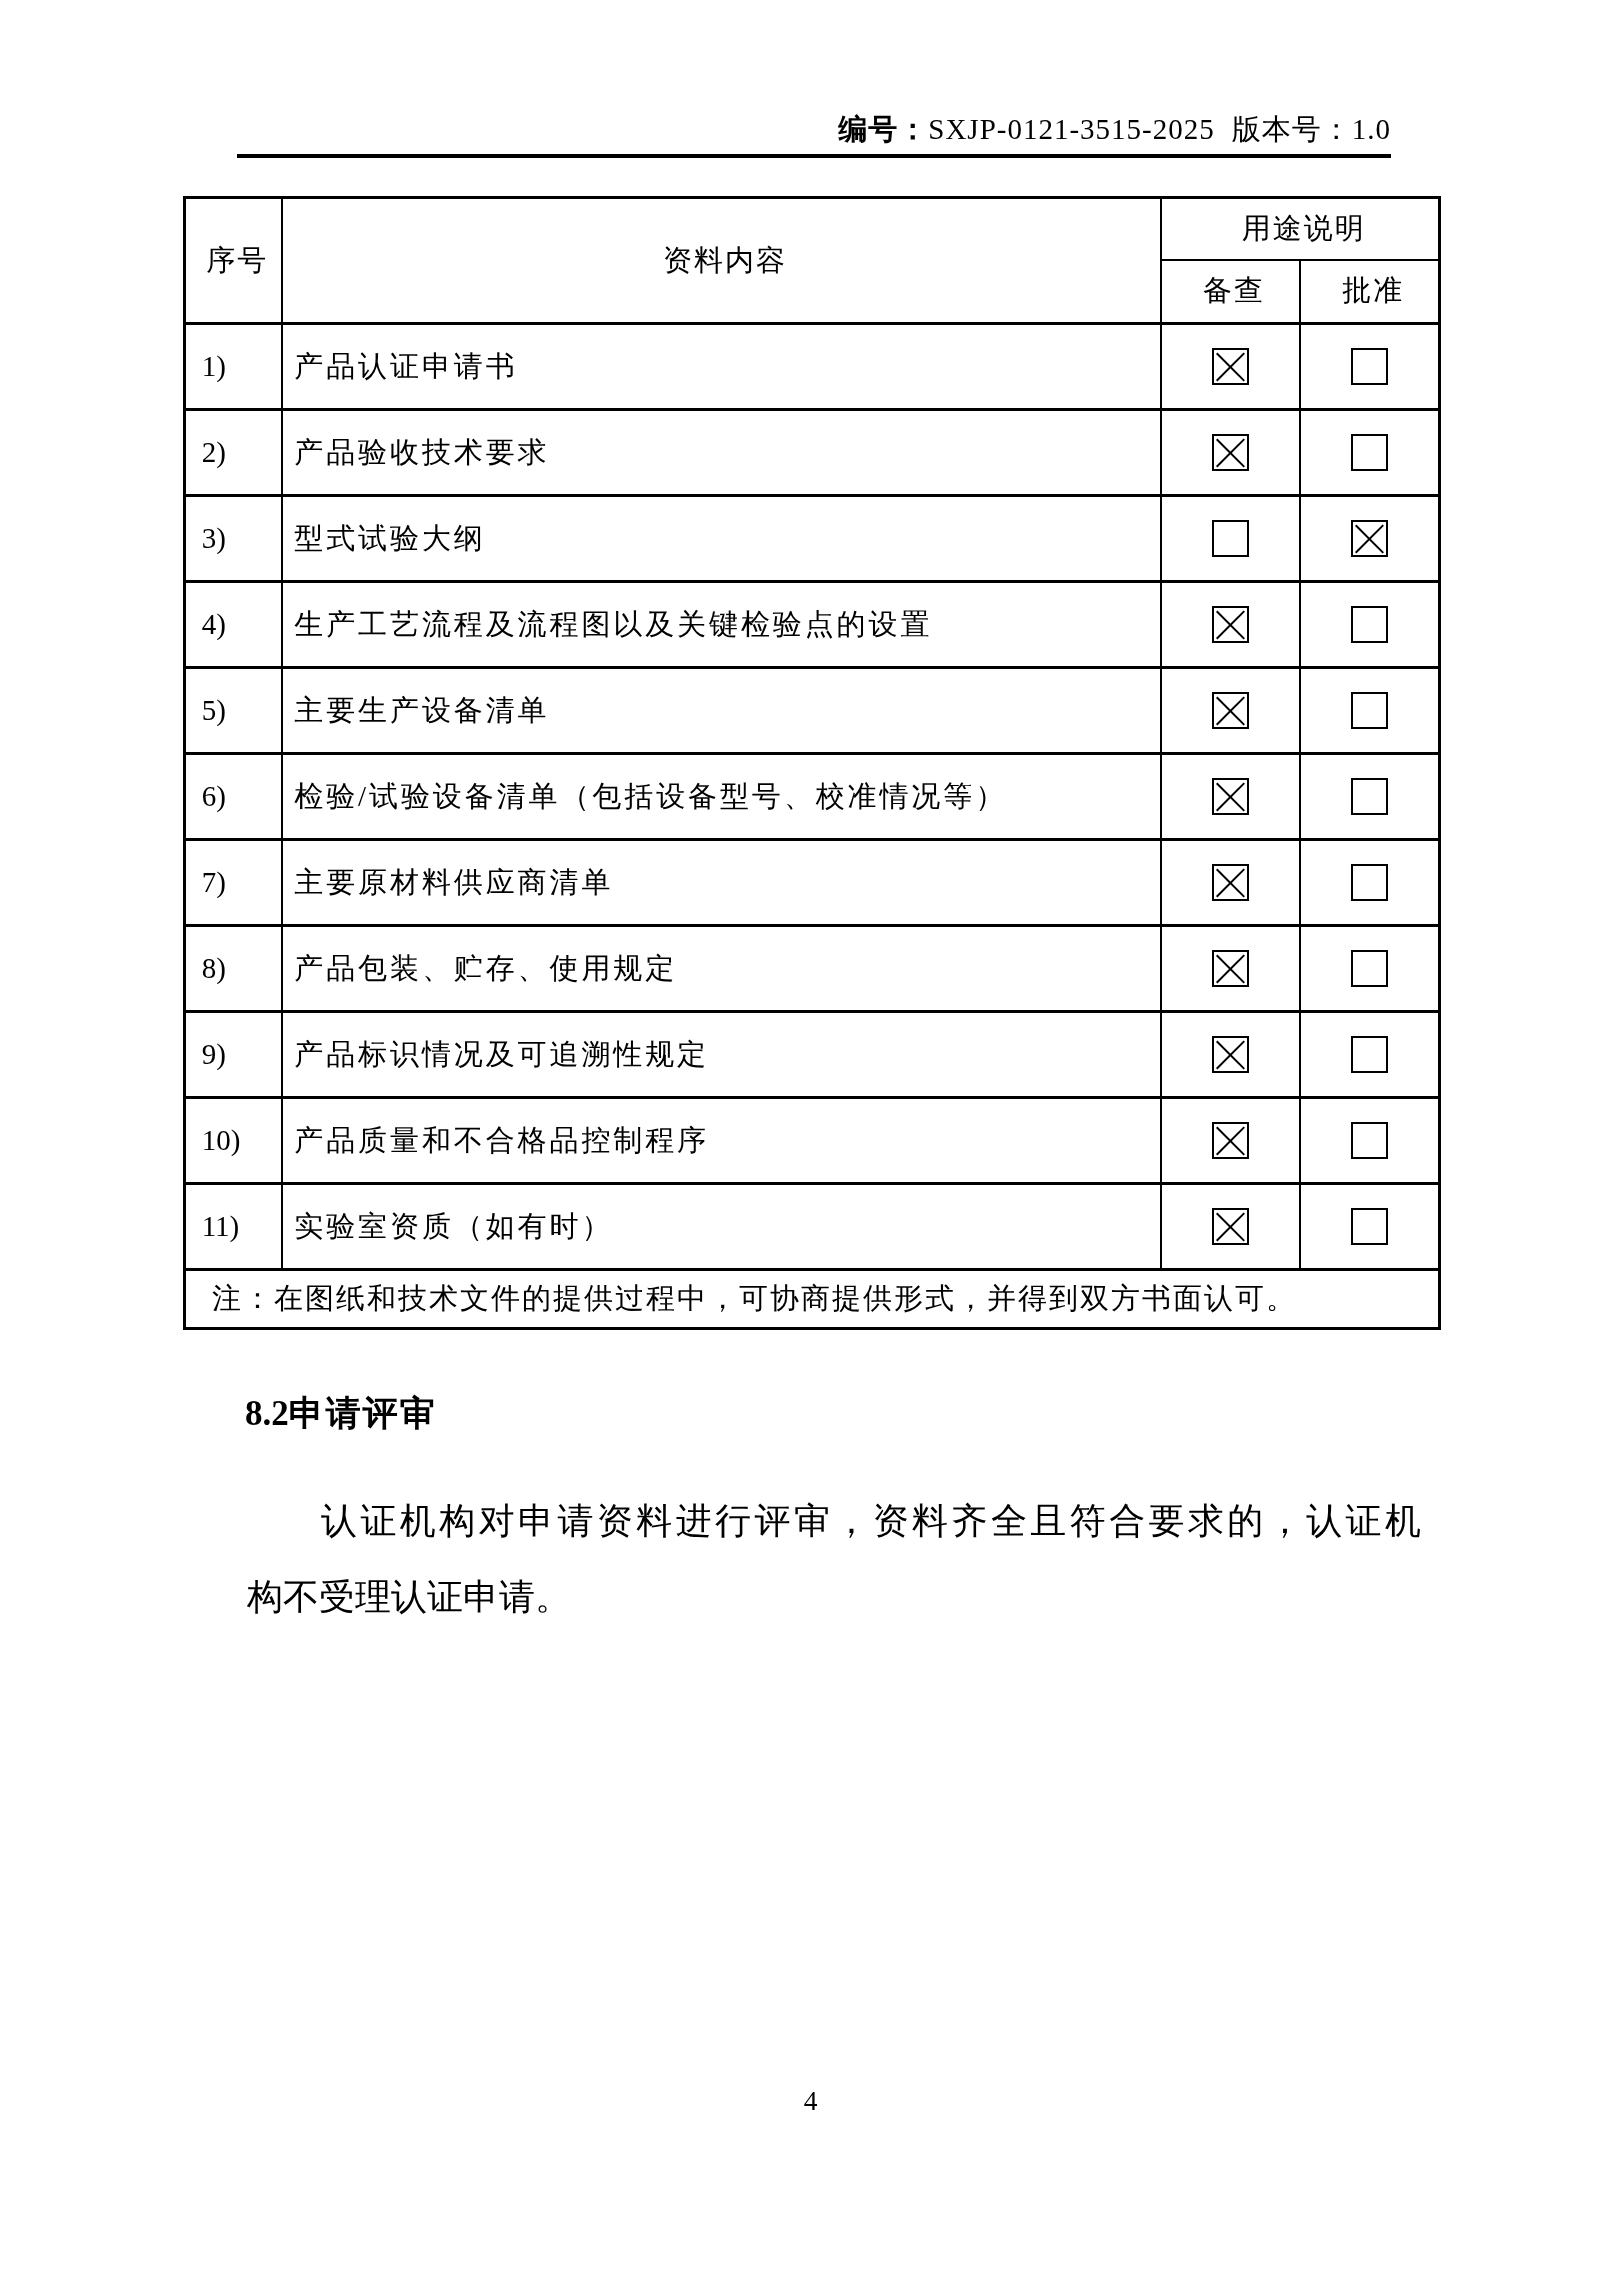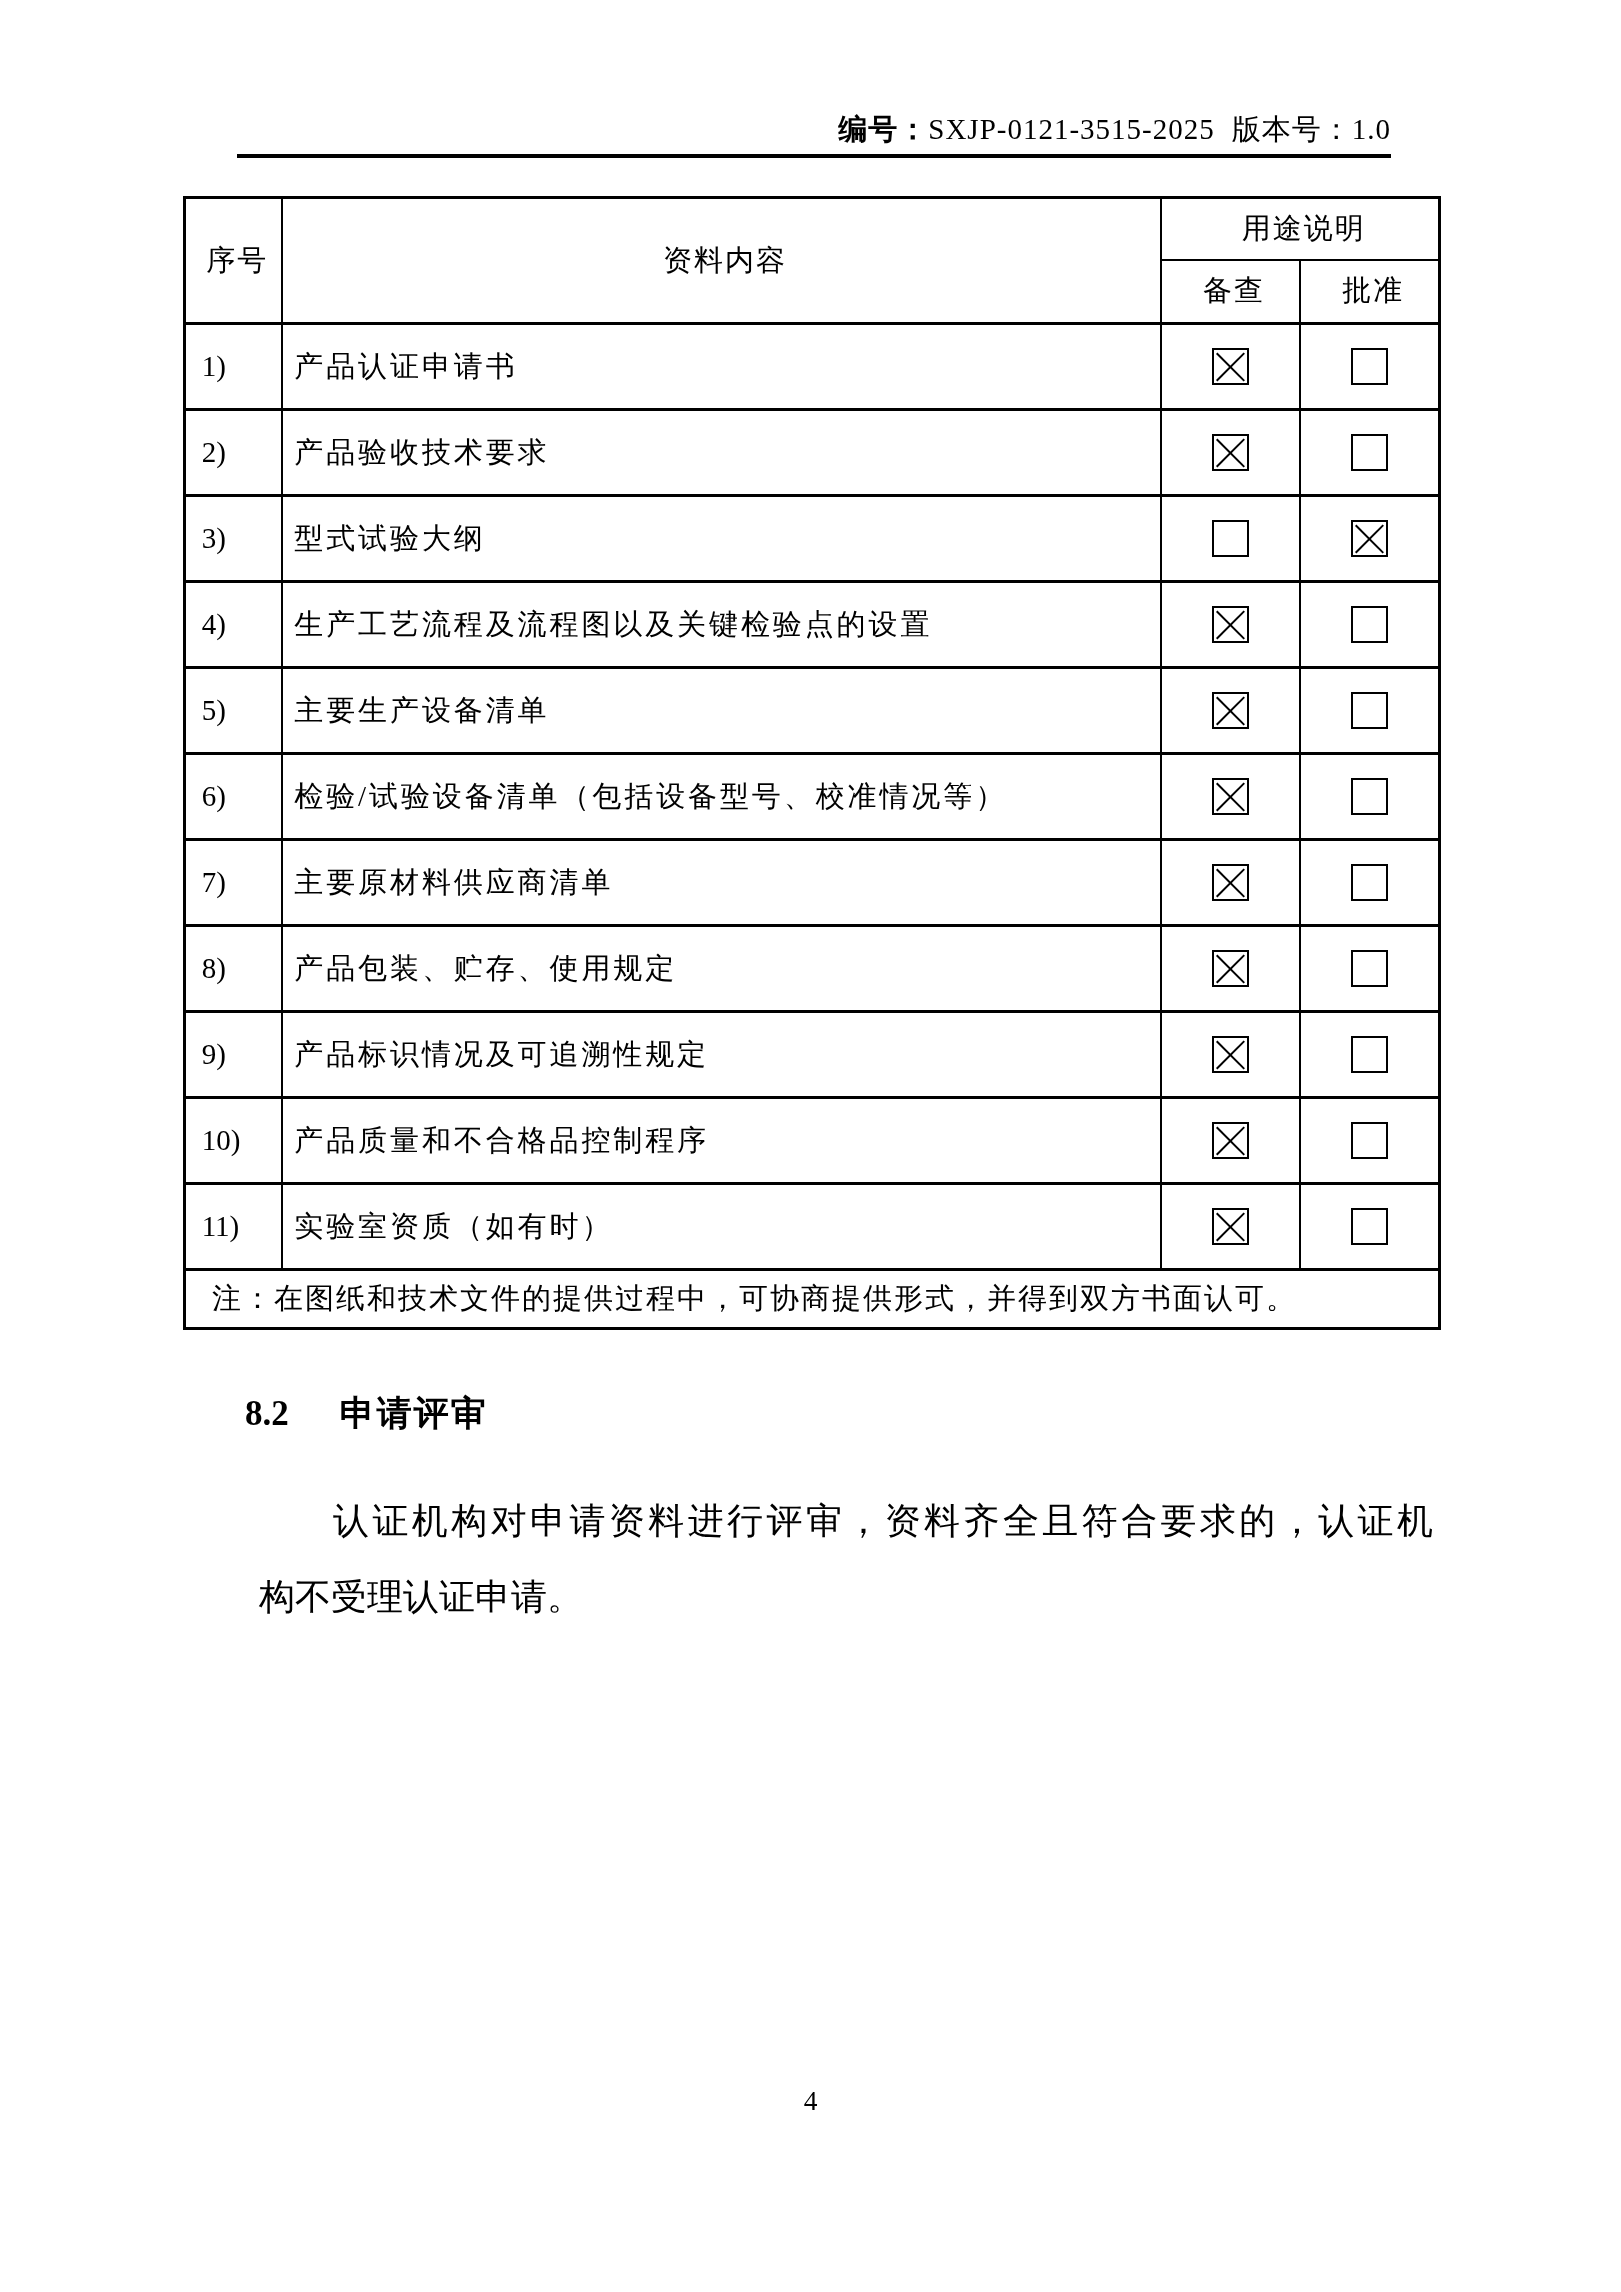--- a/index.html
+++ b/index.html
@@ -76,28 +76,27 @@
   .checkbox.checked::before { transform: rotate(45deg); }
   .checkbox.checked::after  { transform: rotate(-45deg); }
 
   
   .section-heading {
     position: absolute;
     left: 245px; top: 1390px;
     font-size: 35px; font-weight: bold;
     white-space: nowrap;
   }
-  .section-heading .sec-title { margin-left: 51px; letter-spacing: 2px; }
+  .section-heading .sec-title { letter-spacing: 2px; }
 
   .body-paragraph {
     position: absolute;
     left: 247px; top: 1483px; width: 1174px;
     font-size: 36px;
     line-height: 76px;
-    margin-left: 12px;
   }
   .body-paragraph .para-line {
     text-align: justify;
     text-align-last: justify;
     white-space: nowrap;
   }
   .body-paragraph .para-line.first { text-indent: 74px; }
   .body-paragraph .para-line.last  { text-align: left; text-align-last: left; }
 
   

